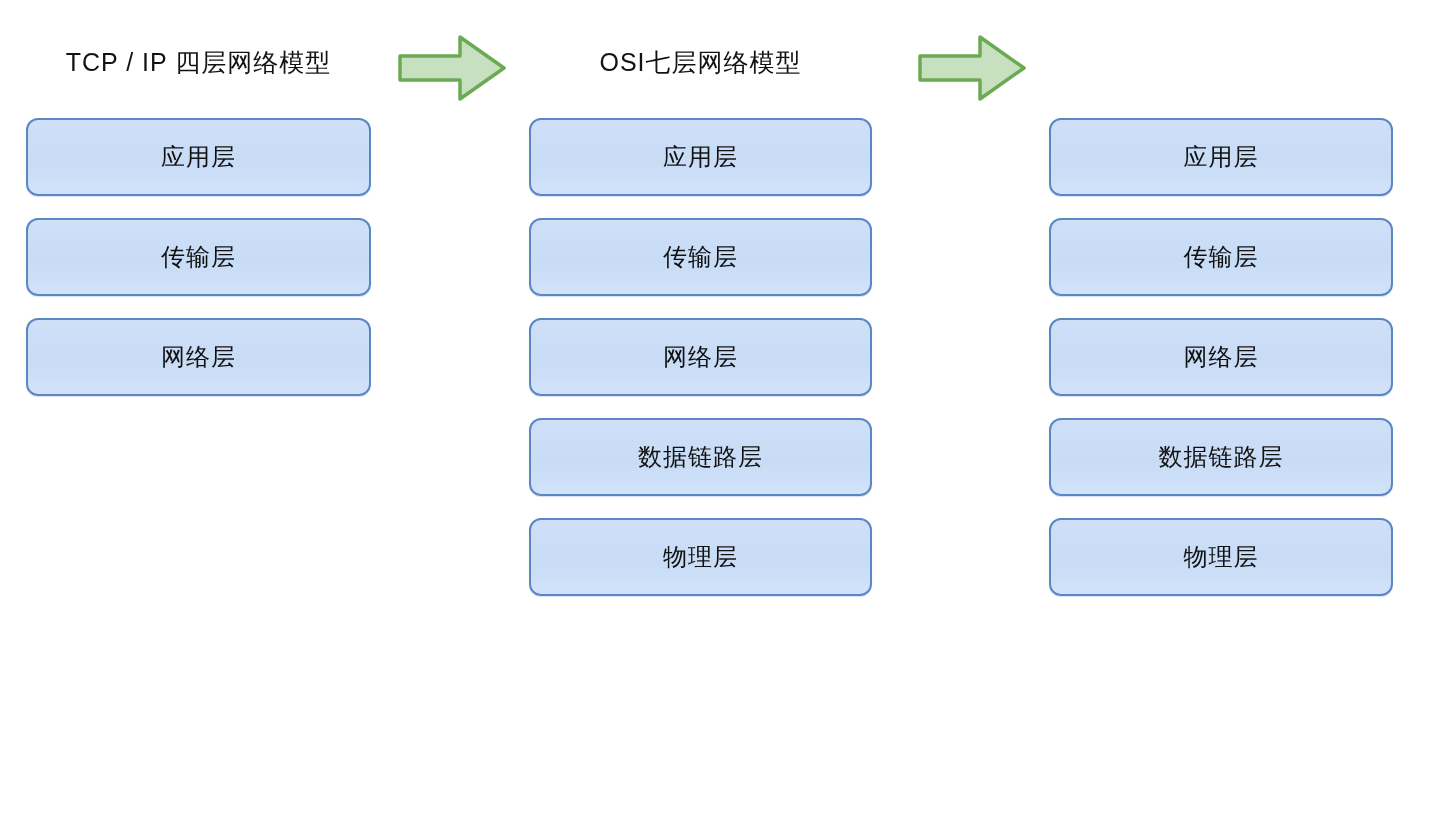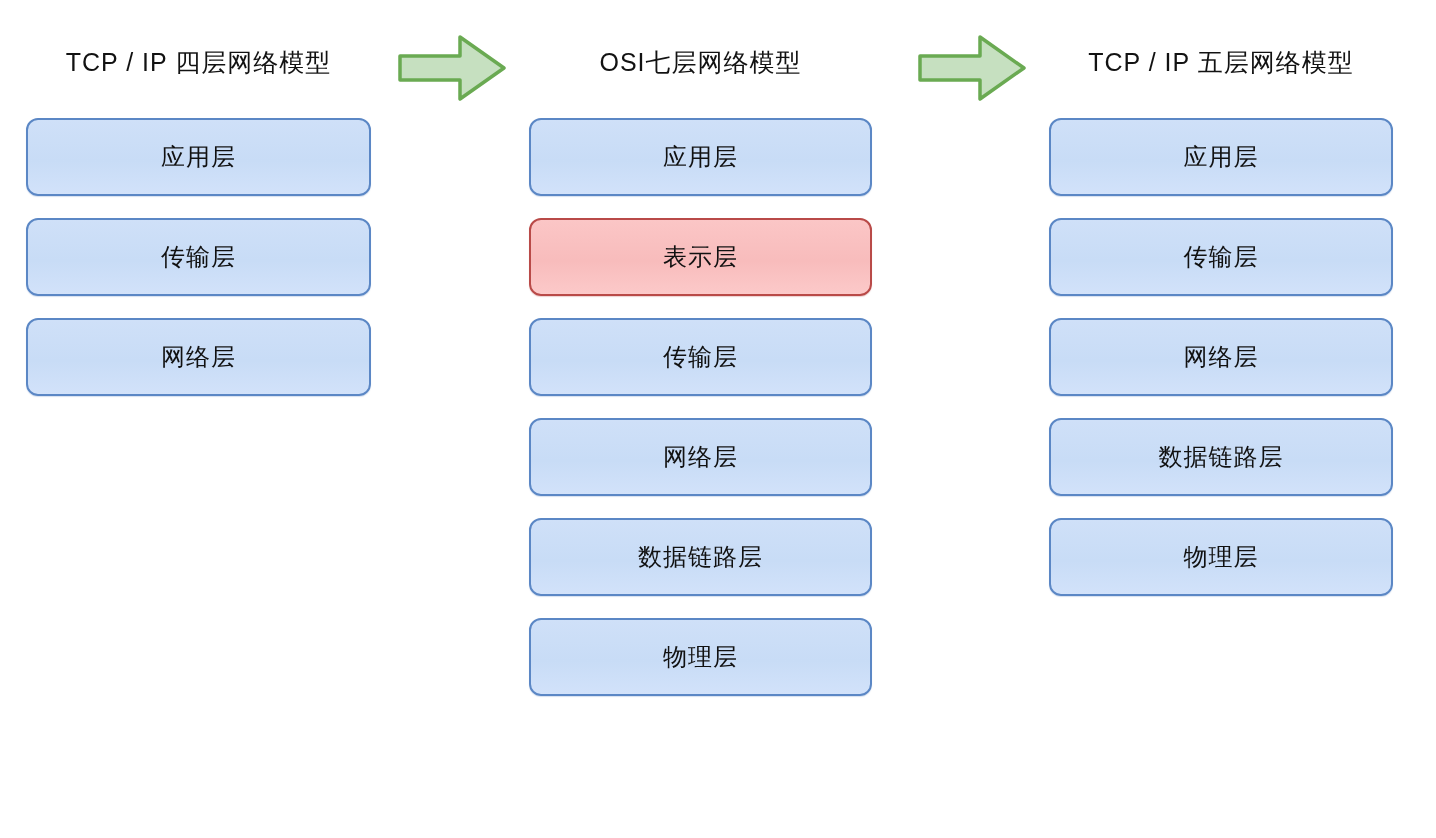--- a/index.html
+++ b/index.html
@@ -124,23 +124,20 @@
       <polygon points="2,22 62,22 62,3 106,34 62,65 62,46 2,46" fill="#c6e0c0" stroke="#6aaa52" stroke-width="3.5" stroke-linejoin="round"></polygon>
     </svg>
   </div>
 
   <div class="column col-2">
     <div class="col-title">OSI七层网络模型</div>
     <div class="layer-stack">
       <div class="layer-box blue">
         <span>应用层</span>
       </div>
-      <div class="layer-box pink">
-        <span>表示层</span>
-      </div>
       <div class="layer-box blue">
         <span>传输层</span>
       </div>
       <div class="layer-box blue">
         <span>网络层</span>
       </div>
       <div class="layer-box blue">
         <span>数据链路层</span>
       </div>
       <div class="layer-box blue">
@@ -149,21 +146,20 @@
     </div>
   </div>
 
   <div class="arrow arrow-2">
     <svg width="108" height="68" viewBox="0 0 108 68" xmlns="http://www.w3.org/2000/svg">
       <polygon points="2,22 62,22 62,3 106,34 62,65 62,46 2,46" fill="#c6e0c0" stroke="#6aaa52" stroke-width="3.5" stroke-linejoin="round"></polygon>
     </svg>
   </div>
 
   <div class="column col-3">
-    <div class="col-title">TCP / IP 五层网络模型</div>
     <div class="layer-stack">
       <div class="layer-box blue">
         <span>应用层</span>
       </div>
       <div class="layer-box blue">
         <span>传输层</span>
       </div>
       <div class="layer-box blue">
         <span>网络层</span>
       </div>

